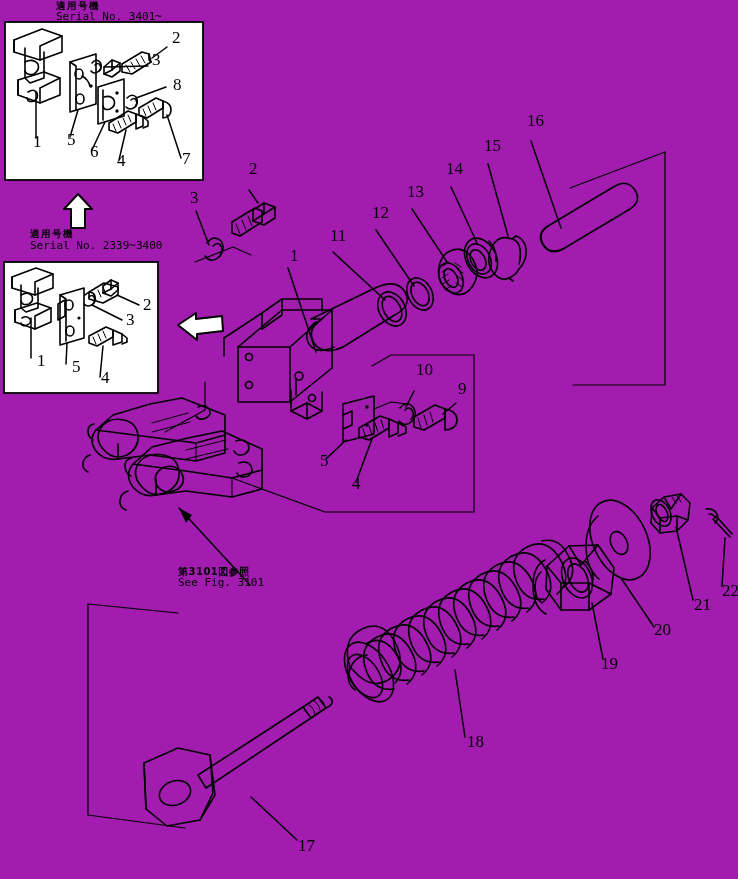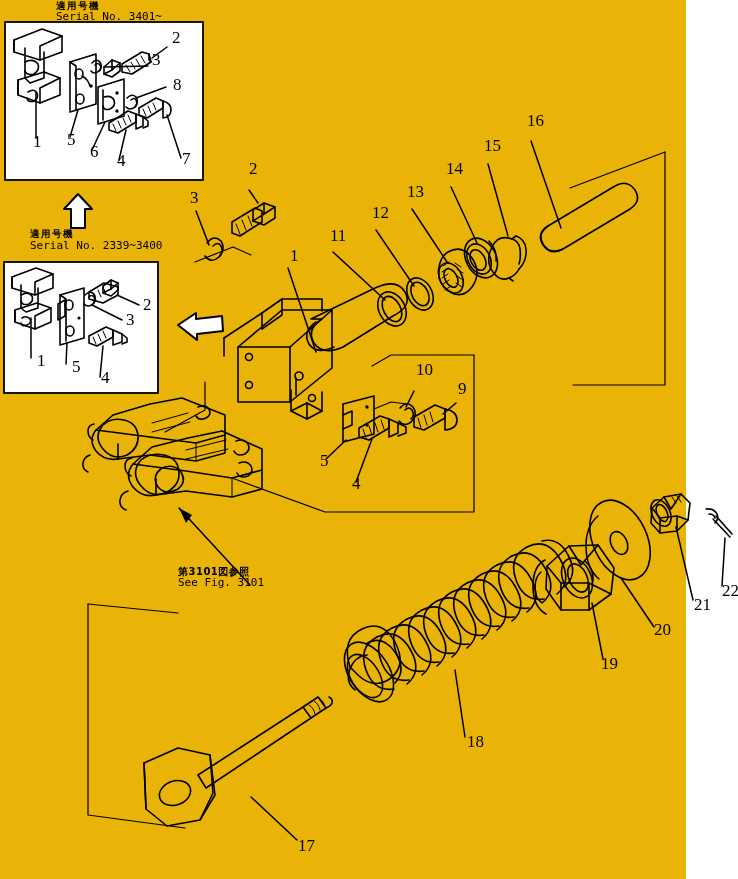--- a/index.html
+++ b/index.html
@@ -9,23 +9,23 @@
     background: #ffffff;
   }
   body {
     width: 738px;
     height: 879px;
     font-family: "Liberation Sans", sans-serif;
     overflow: hidden;
   }
   #sheet {
     position: relative;
-    width: 686px;
+    width: 738px;
     height: 879px;
-    background: #eab308;
+    background: #a21caf;
   }
   svg#diagram {
     position: absolute;
     top: 0;
     left: 0;
     width: 738px;
     height: 879px;
     display: block;
   }
   .ln {

